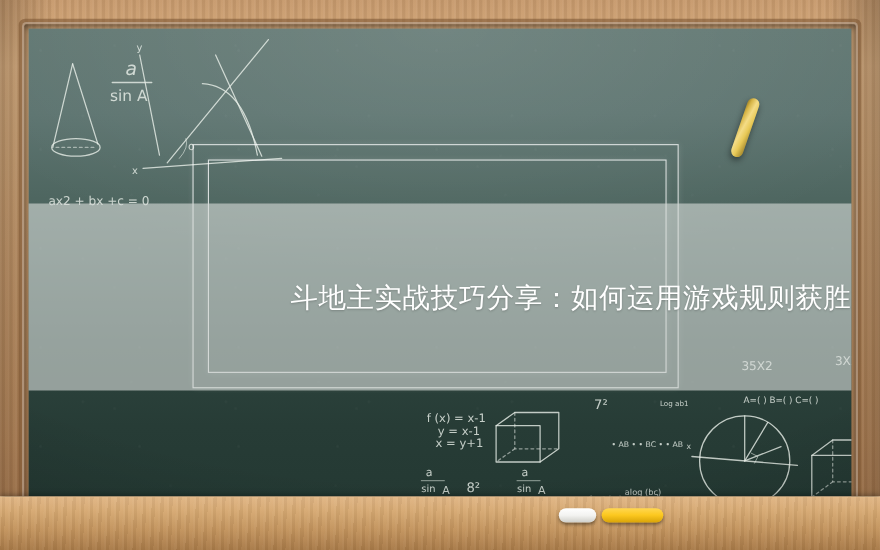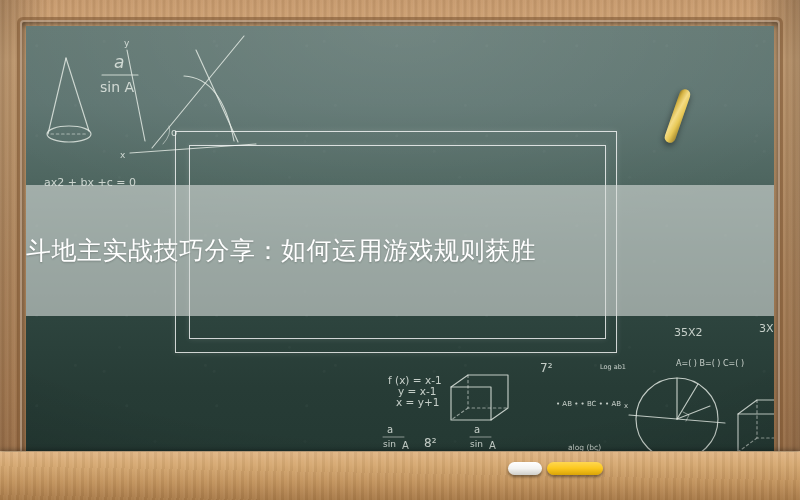--- a/index.html
+++ b/index.html
@@ -87,23 +87,23 @@
     border:1.6px solid rgba(255,255,255,.78);
     box-shadow:0 0 6px rgba(255,255,255,.13);
   }
   .rect-outer{left:175px;top:131px;width:440px;height:220px;}
   .rect-inner{left:189px;top:145px;width:415px;height:192px;}
 
   
   .title-band{
     position:absolute;
     left:26px;top:185px;
-    width:748px;height:131px;
+    width:748px;height:170px;
     background:rgba(214,220,216,.62);
-    display:flex;align-items:center;justify-content:flex-start;
+    display:flex;align-items:center;justify-content:flex-end;
   }
   .title-text{
     font-family:"DejaVu Sans","Liberation Sans",sans-serif;
     font-size:25px;
     font-weight:400;
     color:#ffffff;
     letter-spacing:.5px;
     white-space:nowrap;
     text-shadow:0 1px 2px rgba(0,0,0,.22);
   }

